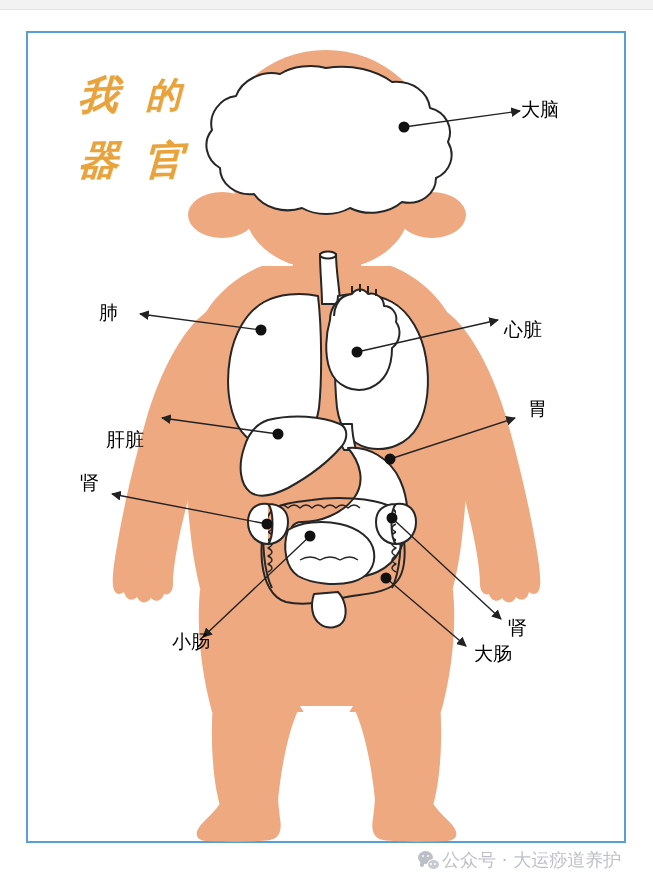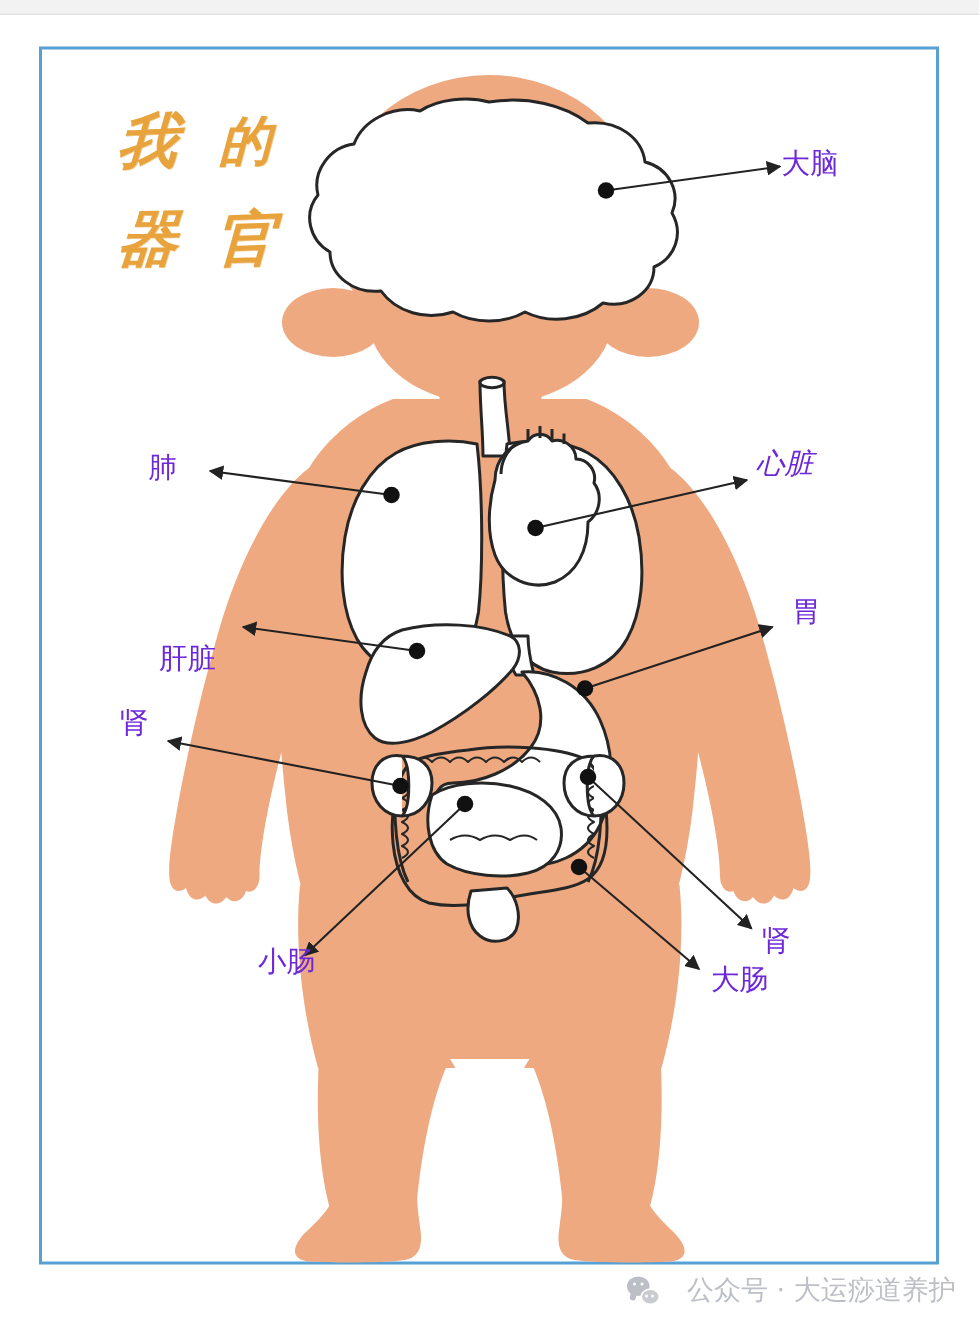--- a/index.html
+++ b/index.html
@@ -70,34 +70,34 @@
     transform: skewX(-4deg);
     text-shadow: 0.5px 0.5px 0 rgba(232,163,61,0.55);
   }
   .title-char.c1 { transform: skewX(-6deg) rotate(-3deg); }
   .title-char.c2 { transform: skewX(-3deg) rotate(-2deg); font-size: 35px; }
   .title-char.c3 { transform: skewX(-5deg) rotate(-1deg); }
   .title-char.c4 { transform: skewX(-4deg) rotate(-2deg); }
 
   .organ-label {
     position: absolute;
-    color: #6d28d9;
+    color: #000000;
     font-size: 19px;
     font-family: "DejaVu Sans", "Liberation Sans", sans-serif;
     white-space: nowrap;
     line-height: 1;
   }
 
   .watermark {
     position: absolute;
     left: 418px;
     top: 848px;
     display: flex;
     align-items: center;
-    gap: 18px;
+    gap: 2px;
     color: #b9bcc2;
     font-size: 18px;
     white-space: nowrap;
     opacity: 0.95;
   }
   .wechat-icon {
     width: 22px;
     height: 19px;
     position: relative;
     flex: 0 0 auto;
@@ -289,21 +289,21 @@
 
   <div class="title-block">
     <div class="title-char c1">我</div>
     <div class="title-char c2">的</div>
     <div class="title-char c3">器</div>
     <div class="title-char c4">官</div>
   </div>
 
   <div class="organ-label" style="left:521px; top:100px;">大脑</div>
   <div class="organ-label" style="left:99px;  top:303px;">肺</div>
-  <div class="organ-label" style="left:504px; top:300px;font-style:italic;">心脏</div>
+  <div class="organ-label" style="left:504px; top:320px;">心脏</div>
   <div class="organ-label" style="left:106px; top:430px;">肝脏</div>
   <div class="organ-label" style="left:528px; top:399px;">胃</div>
   <div class="organ-label" style="left:80px;  top:473px;">肾</div>
   <div class="organ-label" style="left:508px; top:618px;">肾</div>
   <div class="organ-label" style="left:172px; top:632px;">小肠</div>
   <div class="organ-label" style="left:474px; top:644px;">大肠</div>
 
   <div class="watermark">
     <span class="wechat-icon">
       <span class="b1"></span>

